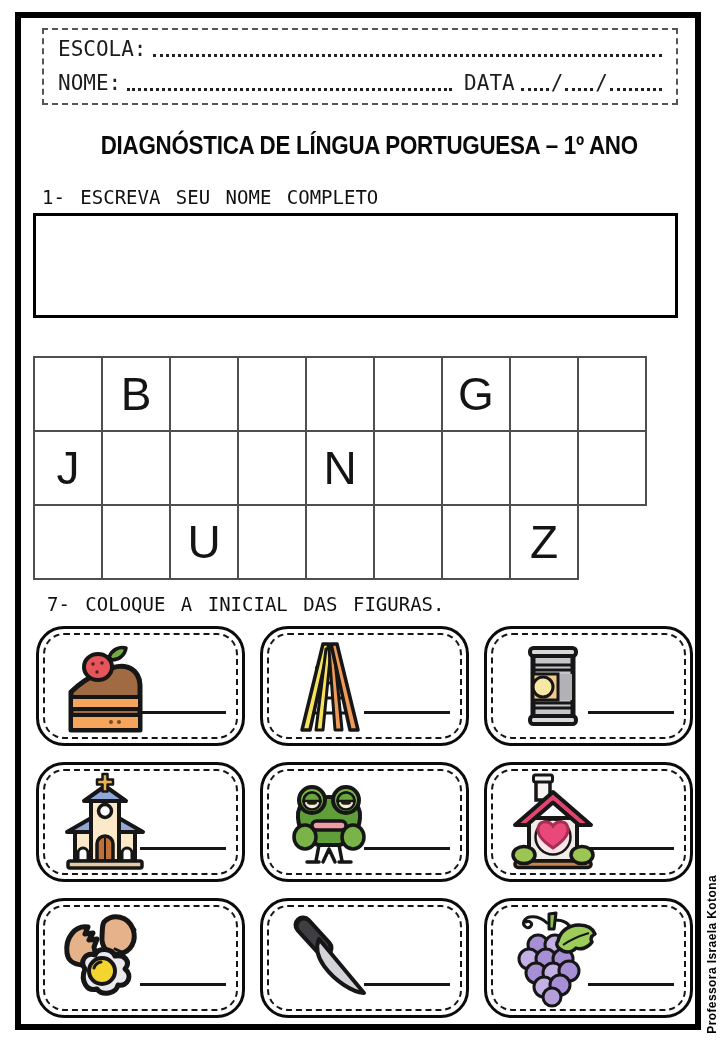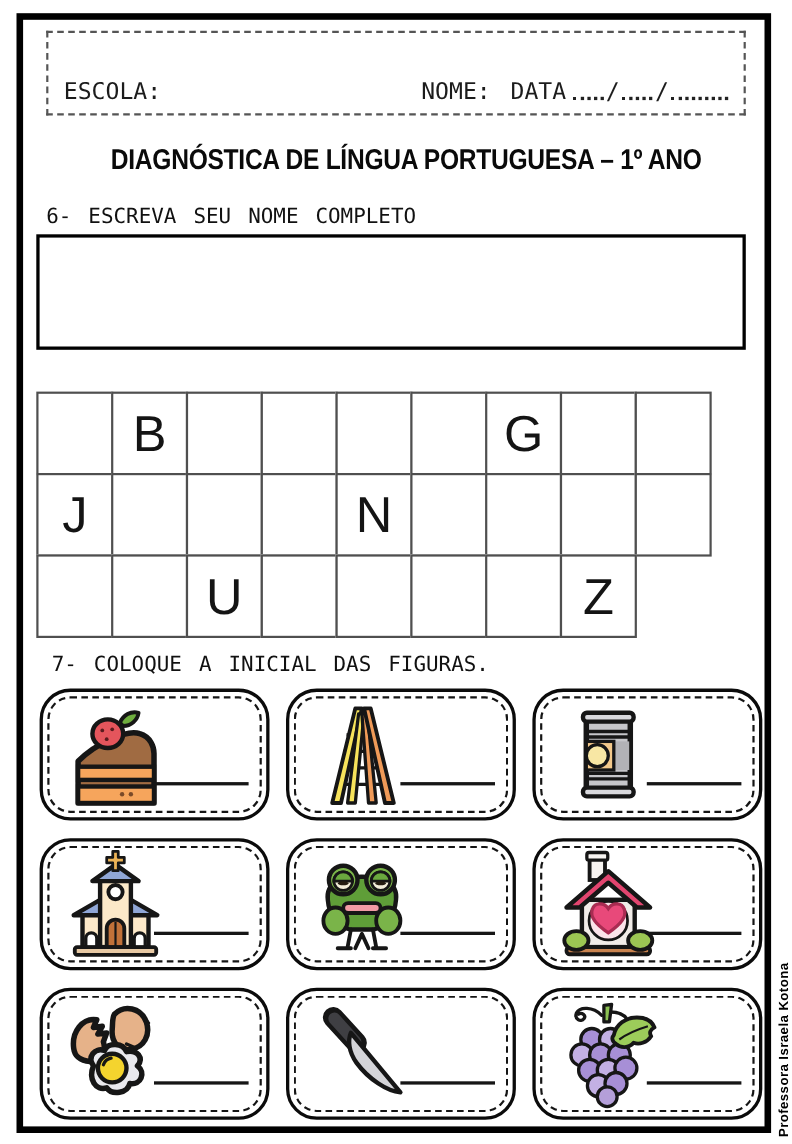--- a/index.html
+++ b/index.html
@@ -6,21 +6,21 @@
   body { background:#e9e9e9; font-family:"Liberation Sans", sans-serif; }
   .page { position:relative; width:720px; height:1040px; background:#ffffff; overflow:hidden; margin:0 auto; }
 
   .frame { position:absolute; left:15px; top:12px; width:686px; height:1018px; border:6px solid #000; }
 
   .credit { position:absolute; right:1px; bottom:6px; writing-mode:vertical-rl; transform:rotate(180deg);
             font:bold 12px "Liberation Sans", sans-serif; color:#000; letter-spacing:.4px; }
 
   
   .hdr { position:absolute; left:42px; top:28px; width:636px; height:77px; border:2px dashed #555;
-         padding:6px 14px 8px 14px; display:flex; justify-content:space-between;
+         padding:6px 14px 8px 14px; display:flex; flex-direction:column; justify-content:space-between;
          font-family:"DejaVu Sans Mono", monospace; font-size:21px; color:#1c1c1c; }
   .hdr-row { display:flex; align-items:flex-end; }
   .hdr-label { white-space:nowrap; padding-right:6px; }
   .dotline { flex:1; border-bottom:3px dotted #222; margin-bottom:4px; height:1em; }
   .seg { border-bottom:3px dotted #222; margin-bottom:4px; height:1em; }
   .seg1 { width:28px; } .seg2 { width:28px; } .seg3 { width:52px; }
   .slash { padding:0 2px; }
   .date-label { padding-left:12px; padding-right:6px;text-align:center; }
 
   .title { position:absolute; left:4px; top:130px; width:678px; text-align:right;
@@ -73,21 +73,21 @@
       <span class="seg seg2"></span>
       <span class="slash">/</span>
       <span class="seg seg3"></span>
     </div>
   </div>
 
   <div class="title">
     <span class="condense">DIAGNÓSTICA DE LÍNGUA PORTUGUESA – 1º ANO</span>
   </div>
 
-  <div class="qlabel q1">6- ESCREVA SEU NOME COMPLETO</div>
+  <div class="qlabel q1">1- ESCREVA SEU NOME COMPLETO</div>
   <div class="name-box"></div>
 
   <div class="alpha-grid">
       <div class="alpha-row">
         <div class="alpha-cell"></div>
         <div class="alpha-cell">B</div>
         <div class="alpha-cell"></div>
         <div class="alpha-cell"></div>
         <div class="alpha-cell"></div>
         <div class="alpha-cell"></div>

